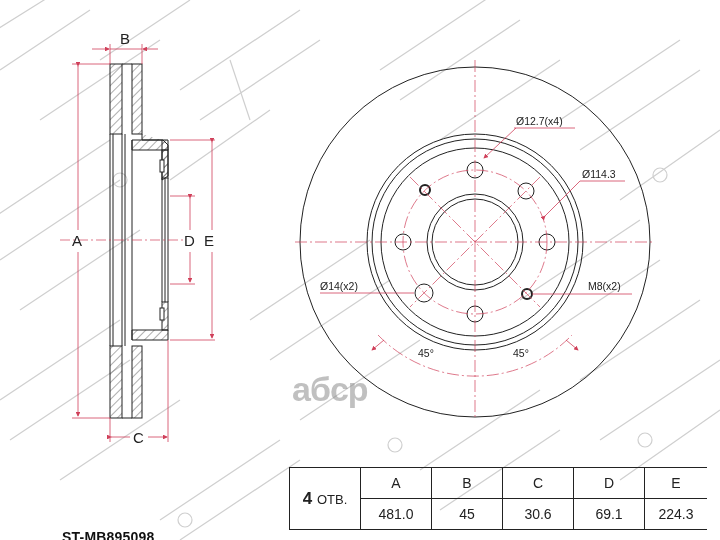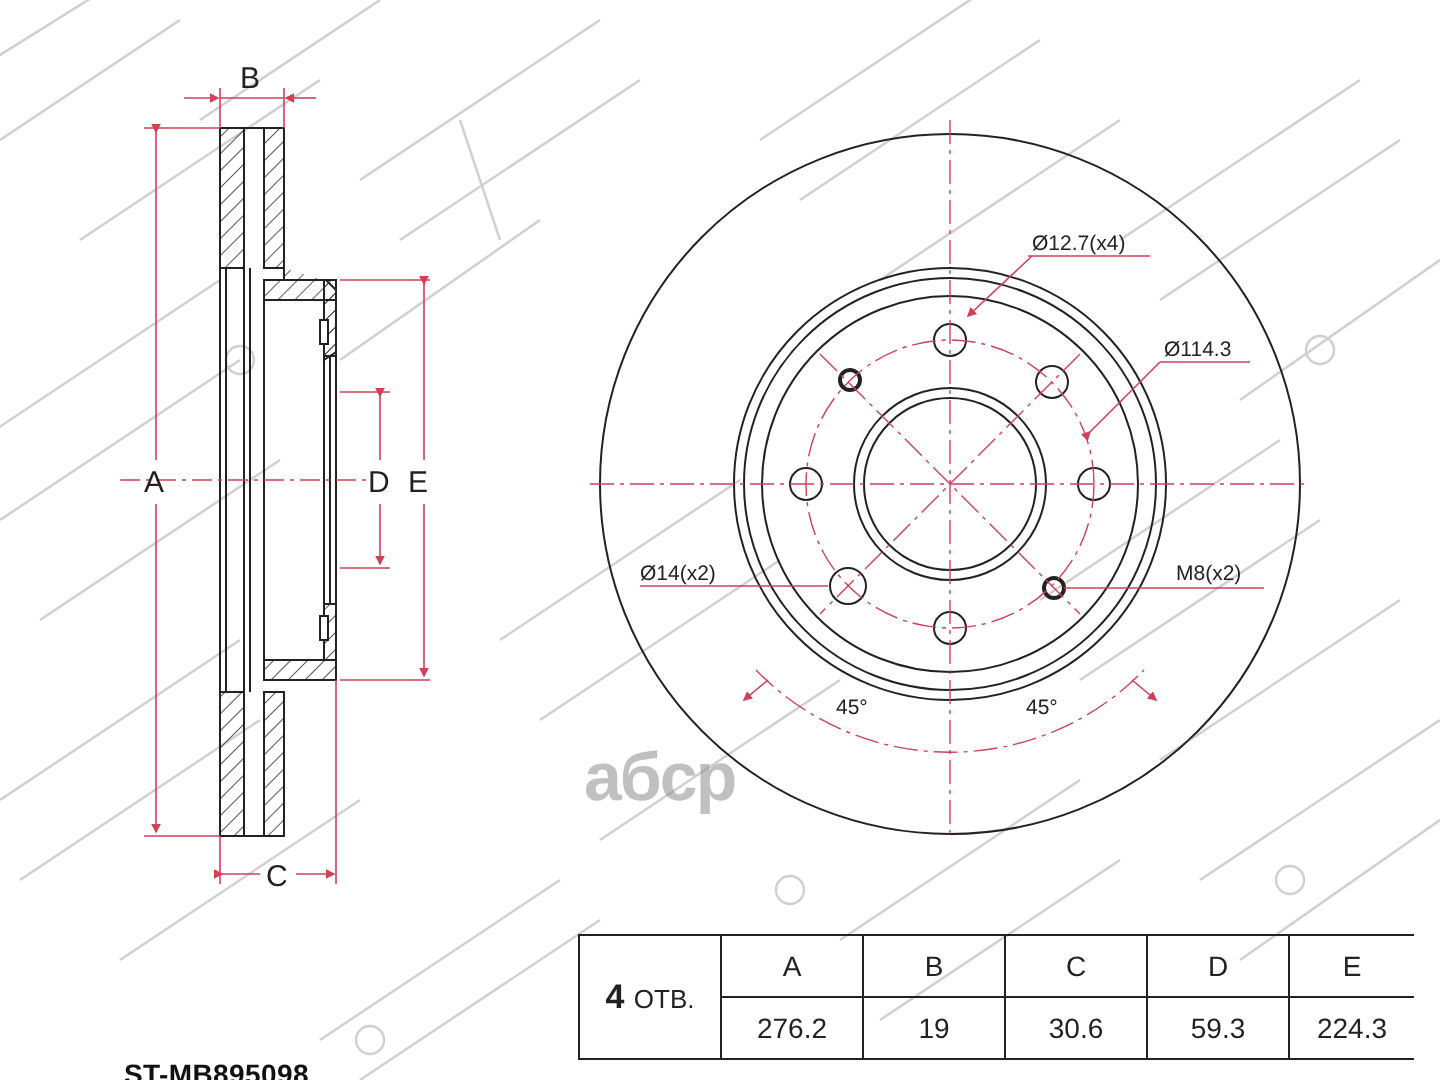--- a/index.html
+++ b/index.html
@@ -170,20 +170,20 @@
       <span>4</span>
       <small>ОТВ.</small>
     </td>
     <td class="col">A</td>
     <td class="col">B</td>
     <td class="col">C</td>
     <td class="col">D</td>
     <td class="col last">E</td>
   </tr>
   <tr>
-    <td class="col">276.2</td>
-    <td class="col">19</td>
+    <td class="col">481.0</td>
+    <td class="col">45</td>
     <td class="col">30.6</td>
-    <td class="col">59.3</td>
+    <td class="col">69.1</td>
     <td class="col last">224.3</td>
   </tr>
 </tbody>
   </table>
 
 </body></html>

